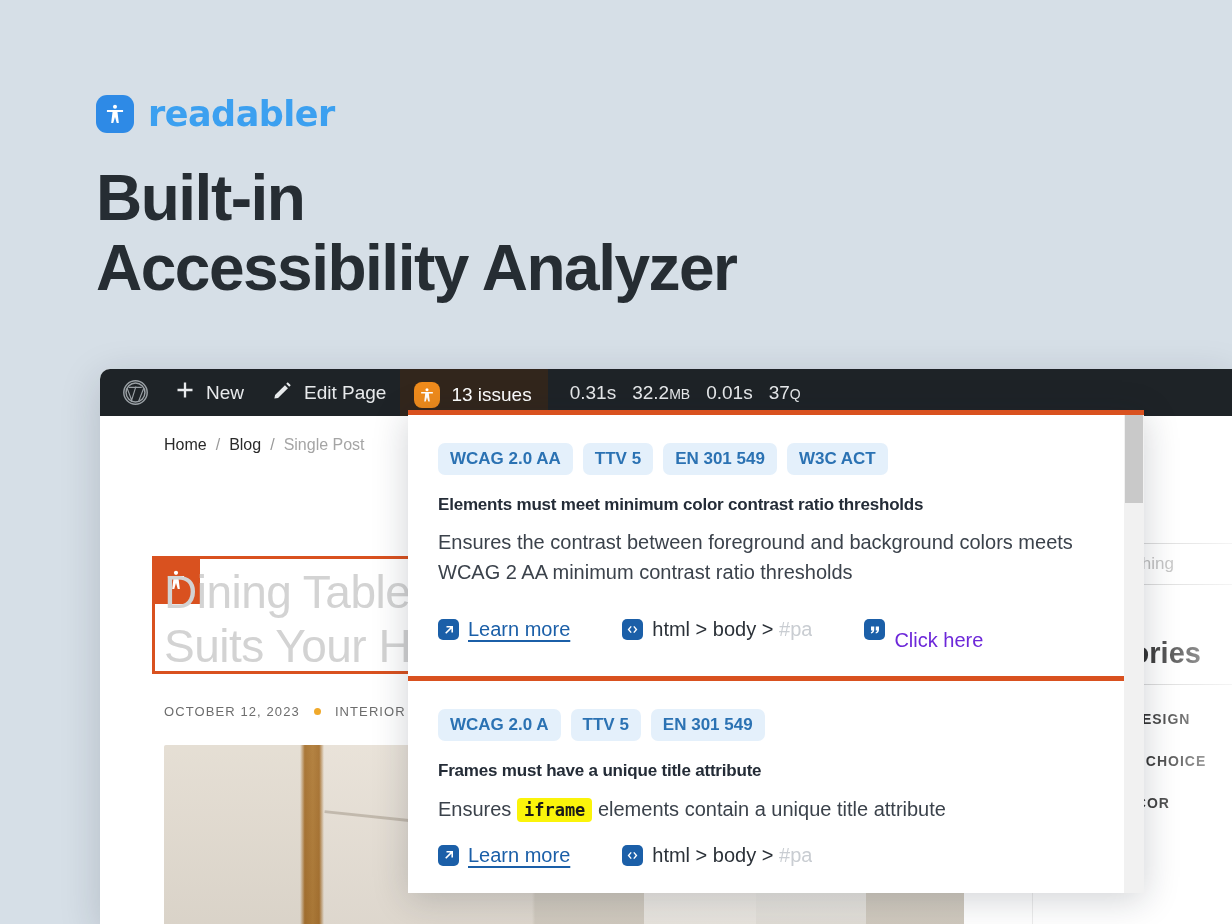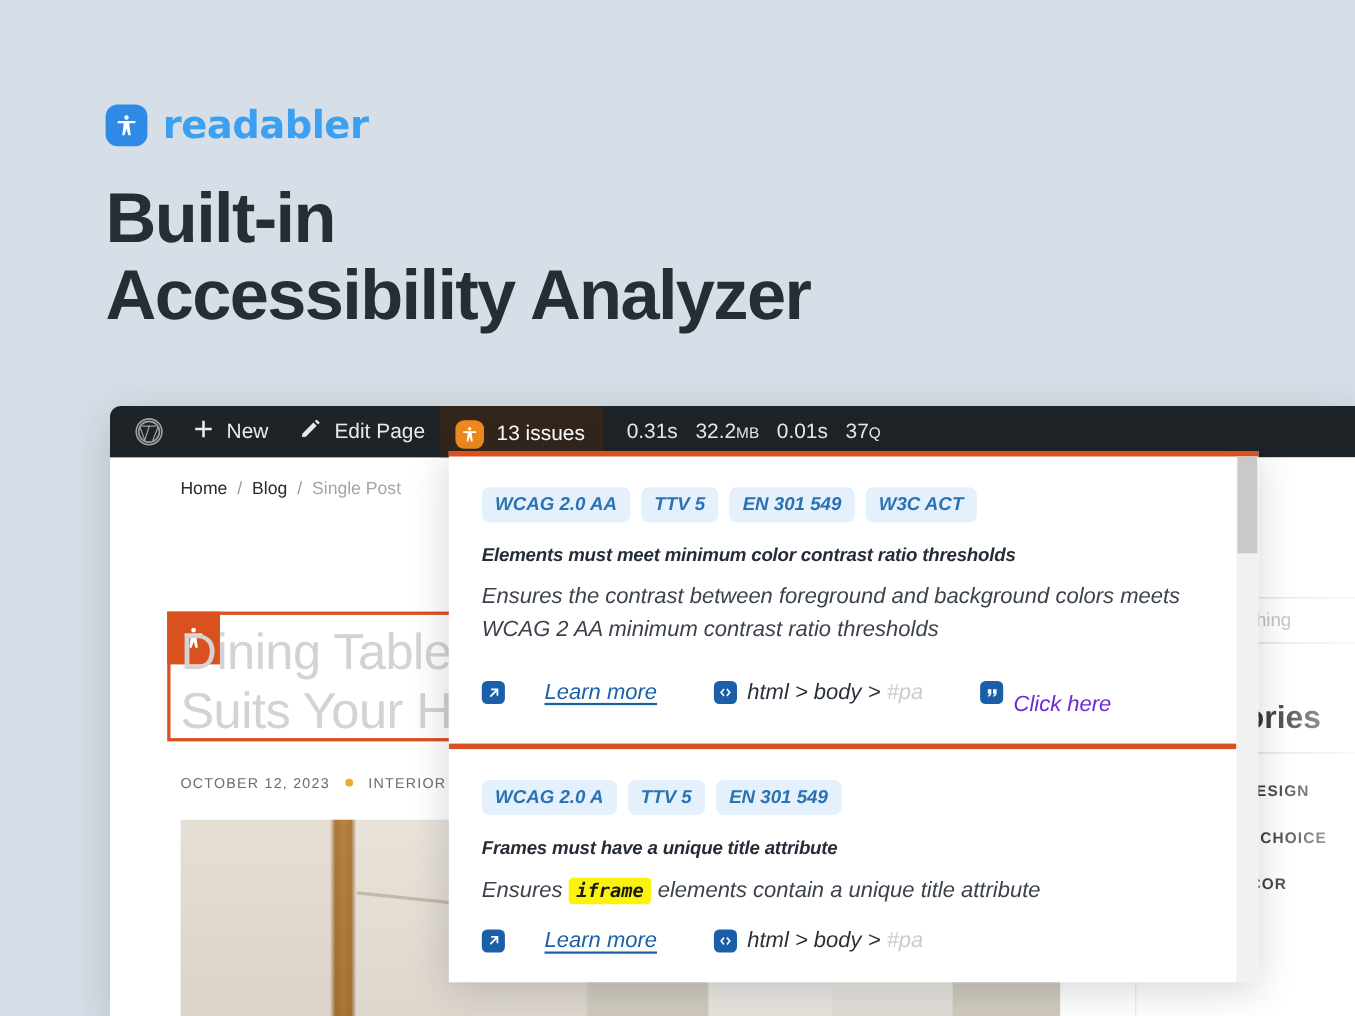--- a/index.html
+++ b/index.html
@@ -143,21 +143,20 @@
     position: absolute; inset: 0; pointer-events: none;
     background: linear-gradient(90deg, rgba(255,255,255,0) 0%, rgba(255,255,255,0) 50%, rgba(255,255,255,.75) 100%);
   }
 
   
   .panel {
     position: absolute; left: 408px; top: 410px; width: 736px; height: 483px;
     background: #fff; border-top: 5px solid #d9511f;
     box-shadow: 0 6px 34px rgba(20,30,45,.20);
     overflow: hidden;
-    font-style: italic;
   }
   .panel-scroll { position: absolute; inset: 0; right: 20px; }
   .issue { padding: 28px 30px 24px 30px; }
   .issue + .issue { border-top: 5px solid #d9511f; }
   .tags { display: flex; gap: 10px; margin-bottom: 18px; flex-wrap: wrap; }
   .tag {
     background: #e4f0fb; color: #2b72b3; font-size: 17px; font-weight: 700;
     padding: 6px 12px; border-radius: 7px; white-space: nowrap;
   }
   .issue-title {
@@ -175,21 +174,20 @@
   .actions { display: flex; align-items: center; gap: 10px; margin-top: 20px; white-space: nowrap; }
   .act { display: flex; align-items: center; gap: 9px; }
   .act + .act { margin-left: 14px; padding-left: 28px; }
   .sq-icon {
     width: 21px; height: 21px; border-radius: 5px; background: #1b5fa8;
     display: flex; align-items: center; justify-content: center; flex: 0 0 auto;
   }
   .act-link {
     font-size: 20px; color: #1b5fa8; text-decoration: underline; text-underline-offset: 4px;
     text-decoration-thickness: 2px;
-    margin-left: 27px;
   }
   .act-text { font-size: 20px; color: #2b3138; }
   .act-text .faded { color: #c9cdd2; }
   .act-plain { font-size: 20px; color: #6d28d9; margin-top: 22px; }
   .sel-clip { max-width: 196px; overflow: hidden; display: inline-block; vertical-align: bottom; }
 
   
   .sb-track { position: absolute; right: 0; top: 0; width: 20px; height: 100%; background: #f1f1f1; }
   .sb-thumb { position: absolute; right: 1px; top: 0; width: 18px; height: 88px; background: #c9c9c9; }
 </style>

